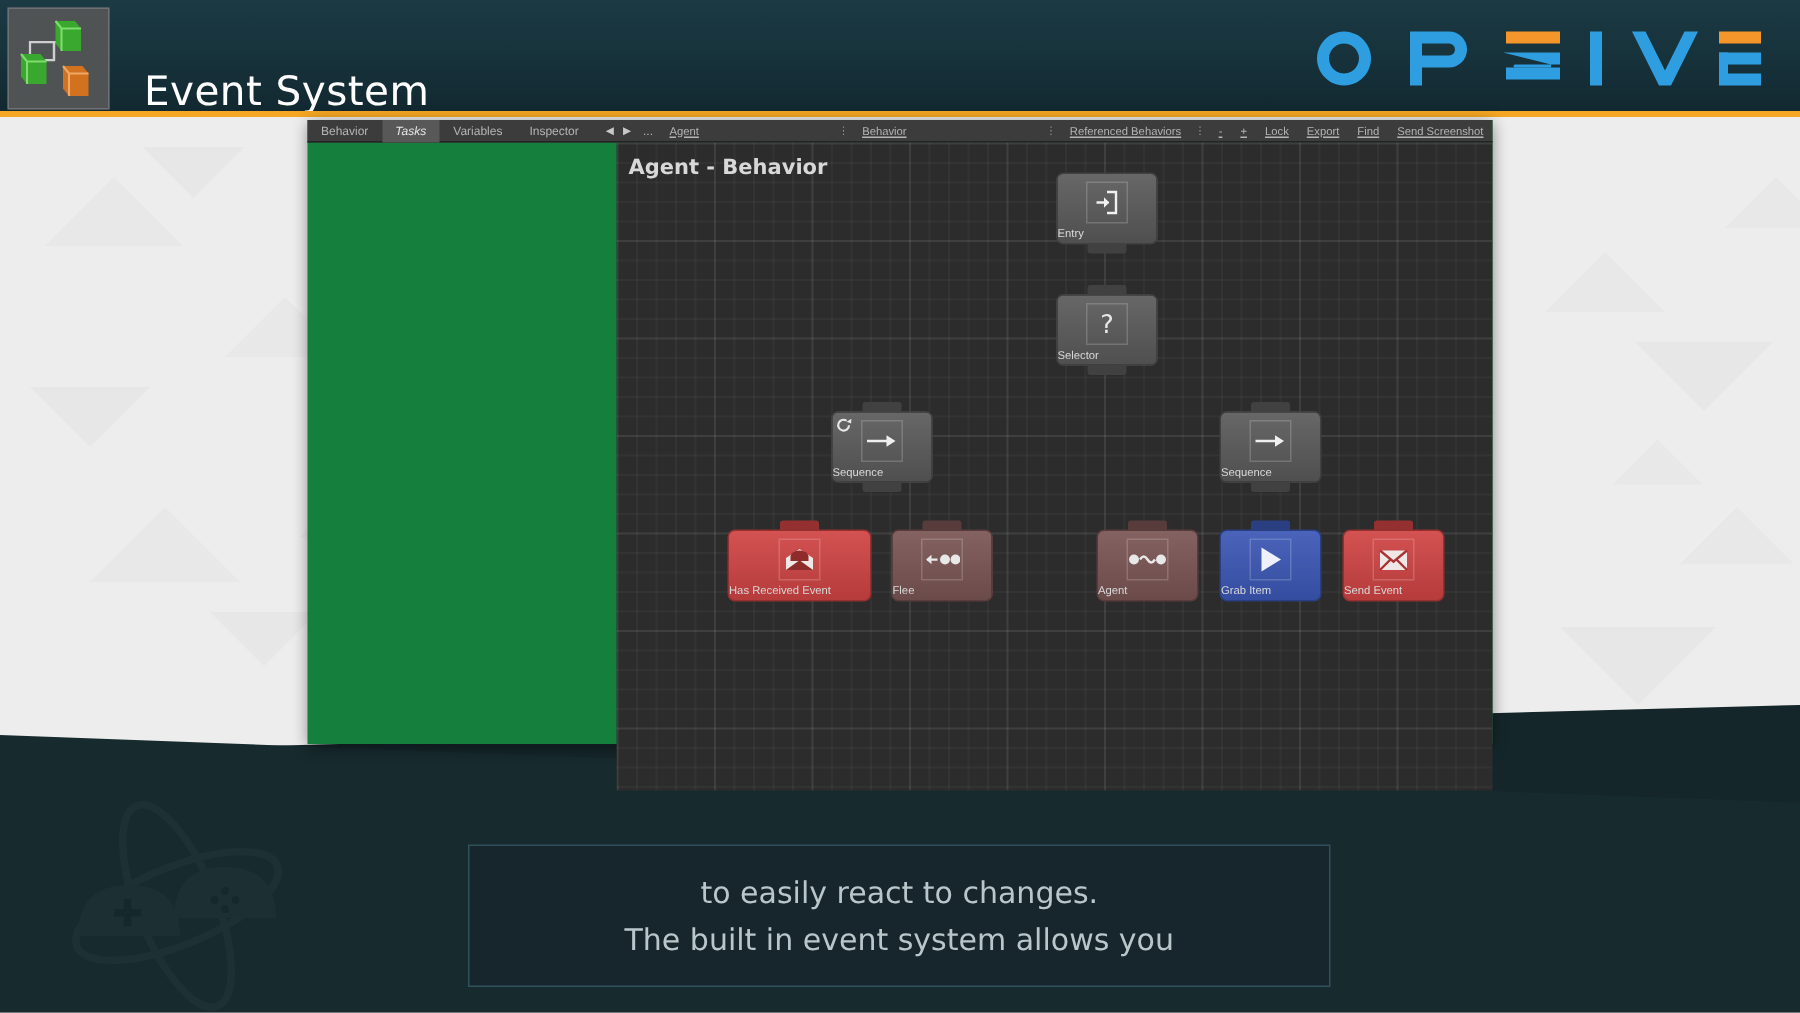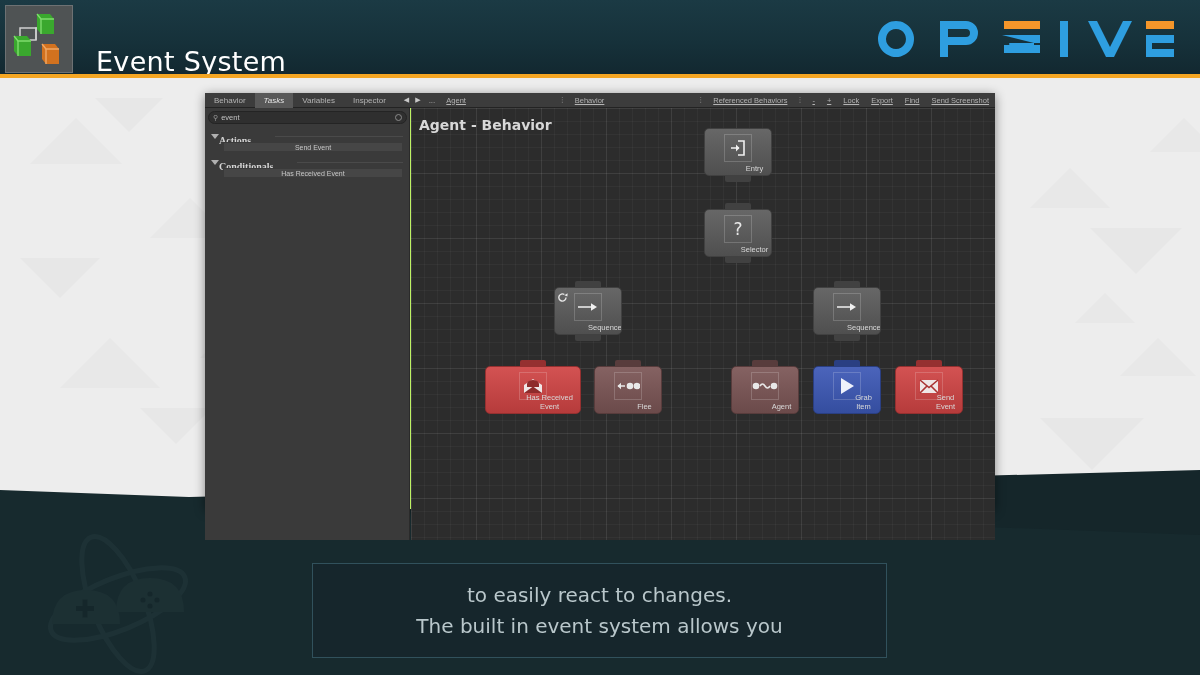--- a/index.html
+++ b/index.html
@@ -50,22 +50,22 @@
   }
   #header-title {
     position: absolute; left: 96px; top: 18px;
     font-size: 27px; color: #ffffff; letter-spacing: .3px;
     font-family: "DejaVu Sans", sans-serif; font-weight: 400; margin-top: 28px;
   }
   #opsive-logo { position: absolute; right: 26px; top: 18px; width: 300px; height: 42px; }
 
   
   #editor {
-    position: absolute; left: 205px; top: 93px; width: 790px; height: 416px;
-    background: #bef264; z-index: 20;
+    position: absolute; left: 205px; top: 80px; width: 790px; height: 416px;
+    background: #15803d; z-index: 20;
     box-shadow: 0 2px 10px rgba(0,0,0,.45);
   }
   #toolbar {
     position: absolute; left: 0; top: 0; width: 790px; height: 15px;
     background: #3c3c3c; border-bottom: 1px solid #232323;
     display: flex; align-items: center;
   }
   .tb-tab {
     height: 15px; line-height: 15px; padding: 0 9px;
     font-size: 8px; color: #b4b4b4; white-space: nowrap;
@@ -145,23 +145,22 @@
     border-radius: 5px; overflow: hidden;
   }
   .node-icon-box {
     position: absolute; left: 50%; transform: translateX(-50%);
     top: 5px; width: 28px; height: 28px;
     border: 1px solid rgba(255,255,255,.18);
     display: flex; align-items: center; justify-content: center;
   }
   .node-label {
     position: absolute; left: 0; bottom: 2px; width: 100%;
-    text-align: center; font-size: 7.5px; color: #d9d9d9;
+    text-align: left; font-size: 7.5px; color: #d9d9d9;
     font-family: "Liberation Sans", sans-serif;
-    padding-left: 33px;
   }
   .abort-badge { position: absolute; left: 3px; top: 2px; width: 11px; height: 11px; }
 
   
   #caption {
     position: absolute; left: 312px; top: 563px; width: 575px; height: 95px;
     background: #16262c; border: 1px solid #31515c; z-index: 30;
     display: flex; flex-direction: column; align-items: center; justify-content: center;
   }
   .caption-line {
@@ -277,41 +276,20 @@
     <div class="tb-item">Referenced Behaviors</div>
     <div class="tb-mini">⋮</div>
     <div class="tb-item">-</div>
     <div class="tb-item">+</div>
     <div class="tb-item">Lock</div>
     <div class="tb-item">Export</div>
     <div class="tb-item">Find</div>
     <div class="tb-item">Send Screenshot</div>
   </div>
 
-  <div id="left-panel">
-    <div id="search-row">
-      <span id="search-icon">⚲</span>
-      <span id="search-value">event</span>
-      <span id="search-clear"></span>
-    </div>
-
-    <div style="position:absolute;left:14px;top:22px;">
-      <span class="cat-caret"></span>
-      <span style="font-size:10px;color:#d4d4d4;font-weight:bold;font-family:'Liberation Serif',serif;">Actions</span>
-    </div>
-    <div class="cat-rule" style="left:70px;top:28px;width:128px;"></div>
-    <div class="task-btn" style="top:34px;">Send Event</div>
-
-    <div style="position:absolute;left:14px;top:48px;">
-      <span class="cat-caret"></span>
-      <span style="font-size:10px;color:#d4d4d4;font-weight:bold;font-family:'Liberation Serif',serif;">Conditionals</span>
-    </div>
-    <div class="cat-rule" style="left:92px;top:54px;width:106px;"></div>
-    <div class="task-btn" style="top:60px;">Has Received Event</div>
-  </div>
 
   <div id="graph">
     <div id="graph-grid"></div>
     <div id="graph-title">Agent - Behavior</div>
     <svg id="edges">
         <path d="M327,74 L327,84" stroke="#d4d4d4" stroke-width="1.2" fill="none"></path>
         <path d="M327,84 L327,84 L327,95" stroke="#d4d4d4" stroke-width="1.2" fill="none"></path>
         <path d="M327,155 L327,165" stroke="#d4d4d4" stroke-width="1.2" fill="none"></path>
         <path d="M327,165 L177,165 L177,173" stroke="#d4d4d4" stroke-width="1.2" fill="none"></path>
         <path d="M327,165 L436,165 L436,173" stroke="#d4d4d4" stroke-width="1.2" fill="none"></path>

